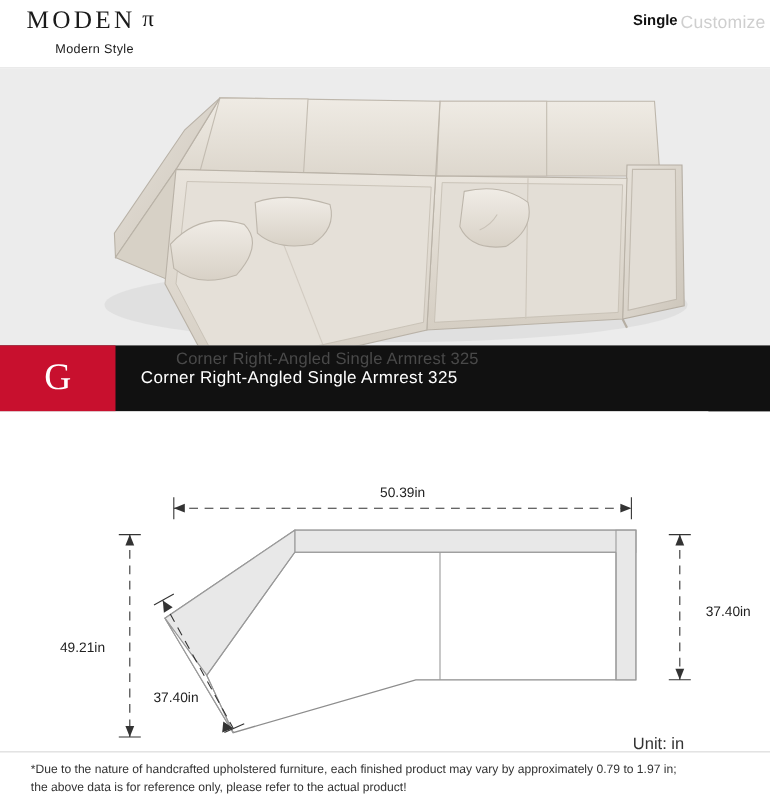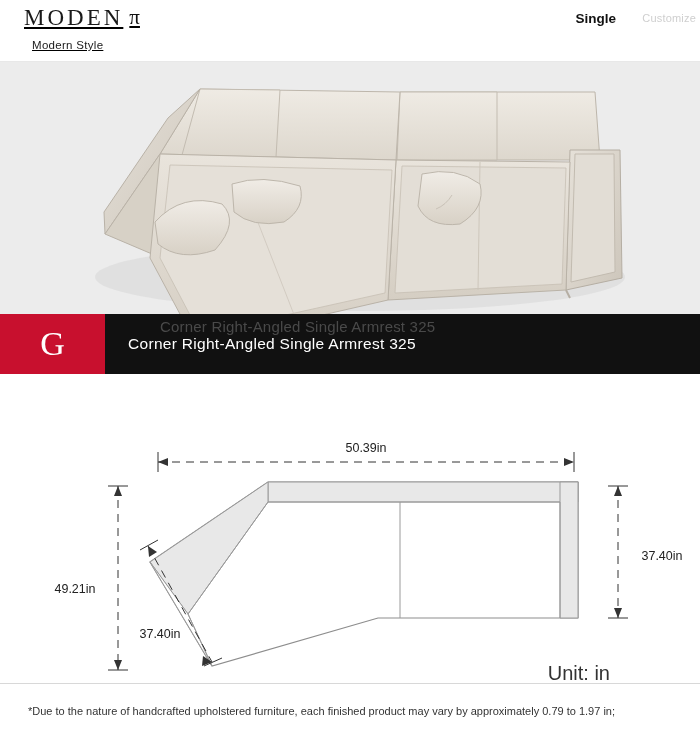--- a/index.html
+++ b/index.html
@@ -17,45 +17,46 @@
   }
 
   
   .header {
     position: absolute; top: 0; left: 0;
     width: 700px; height: 62px;
     background: #ffffff;
     border-bottom: 1px solid #e8e8e8;
   }
   .brand {
-    position: absolute; left: 24px; top: 6px; text-decoration: underline;
+    position: absolute; left: 24px; top: 6px;
   }
   .brand-row { display: flex; align-items: flex-start; }
   .brand-name {
     font-size: 23px; letter-spacing: 3px; color: #1a1a1a;
     font-family: "Liberation Serif", serif;
     line-height: 1;
   }
   .brand-pi {
     font-size: 21px; margin-left: 6px; color: #111;
     font-family: "Liberation Serif", serif;
     line-height: 1; position: relative; top: 1px;
   }
   .brand-sub {
     font-size: 11.5px; color: #1a1a1a;
     margin-top: 10px; margin-left: 8px;
     letter-spacing: 0.3px;
+    text-align: center;
   }
   .support {
     position: absolute; right: 84px; top: 11px;
     font-size: 13.5px; font-weight: bold; color: #111;
   }
   .customize {
     position: absolute; right: 4px; top: 12px;
-    font-size: 11px; color: #cfcfcf;
+    font-size: 16px; color: #cfcfcf;
     letter-spacing: 0.2px;
   }
 
   
   .hero {
     position: absolute; top: 62px; left: 0;
     width: 700px; height: 252px;
     background: #ececec;
     overflow: hidden;
   }
@@ -91,30 +92,30 @@
 
   
   .diagram {
     position: absolute; top: 374px; left: 0;
     width: 644px; height: 320px;
     background: #ffffff;
   }
   .diagram svg { display: block; }
 
   .unit {
-    position: absolute; right: 34px; bottom: 9px;
-    font-size: 20px; color: #333; margin-left: 43px;
+    position: absolute; right: 22px; bottom: 9px;
+    font-size: 15px; color: #333; margin-left: 43px;
   }
 
   
   .footnote {
     position: absolute; left: 0; bottom: 0;
     width: 700px; height: 54px;
     border-top: 1px solid #d8d8d8;
-    padding: 20px 26px 0 28px;
+    padding: 9px 26px 0 28px;
     font-size: 11px; line-height: 1.45; color: #333;
   }
 </style>
 </head>
 <body>
 
 <div class="page">
 
   <div class="header">
     <div class="brand">
@@ -245,15 +246,16 @@
       </g>
       <polygon points="148,172 149,183 157,178" fill="#333"></polygon>
       <polygon points="212,288 203,282 202,292" fill="#333"></polygon>
       <text x="160" y="264" text-anchor="middle" font-size="12.5" fill="#222" font-family="Liberation Sans, sans-serif">37.40in</text>
     </svg>
     <div class="unit">Unit: in</div>
   </div>
 
   <div class="footnote">
     <div>*Due to the nature of handcrafted upholstered furniture, each finished product may vary by approximately 0.79 to 1.97 in;</div>
+    <div>the above data is for reference only, please refer to the actual product!</div>
   </div>
 
 </div>
 
 </body></html>

